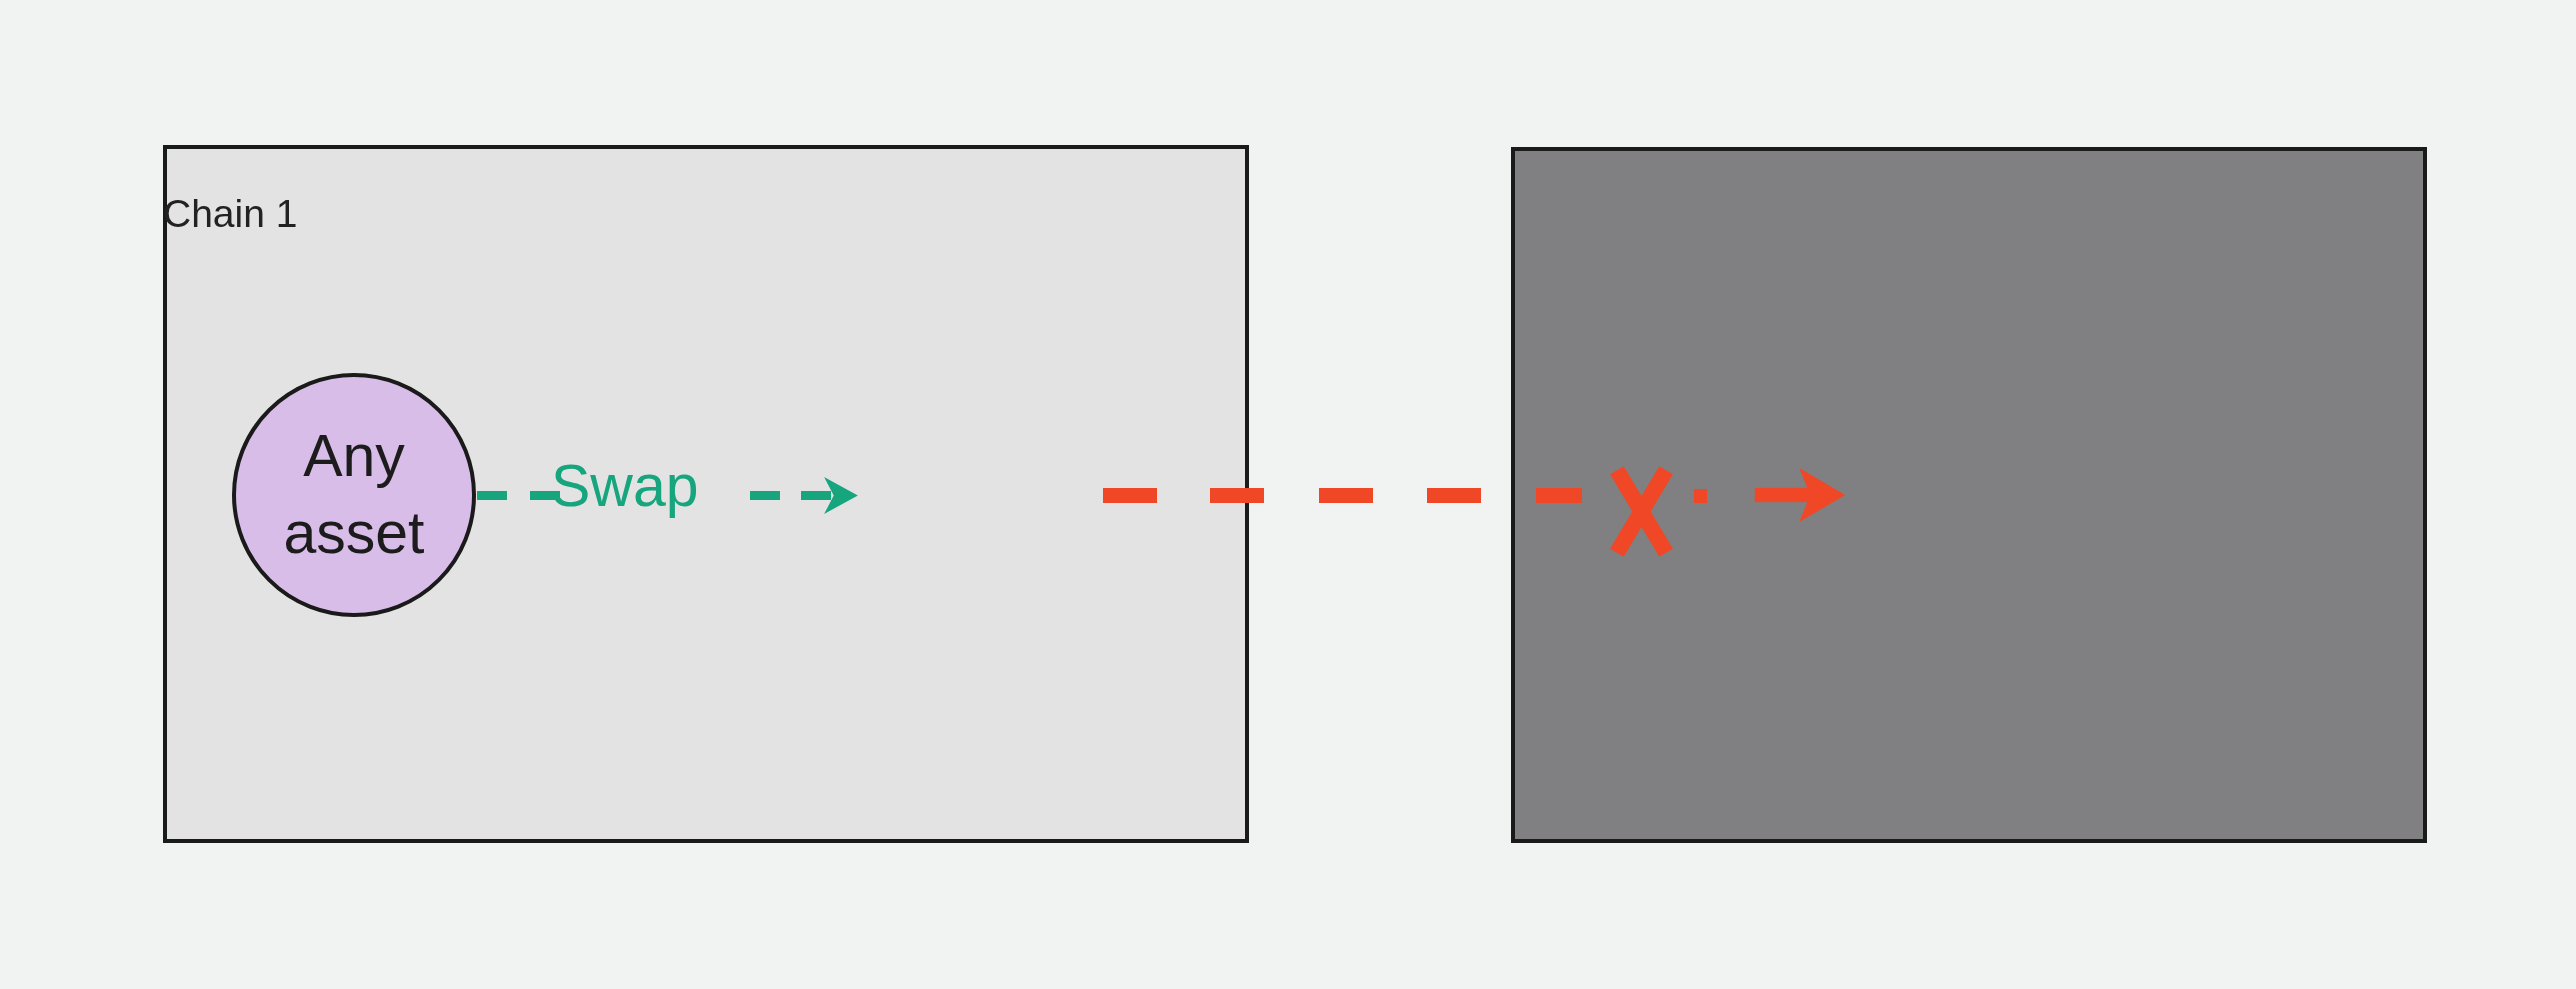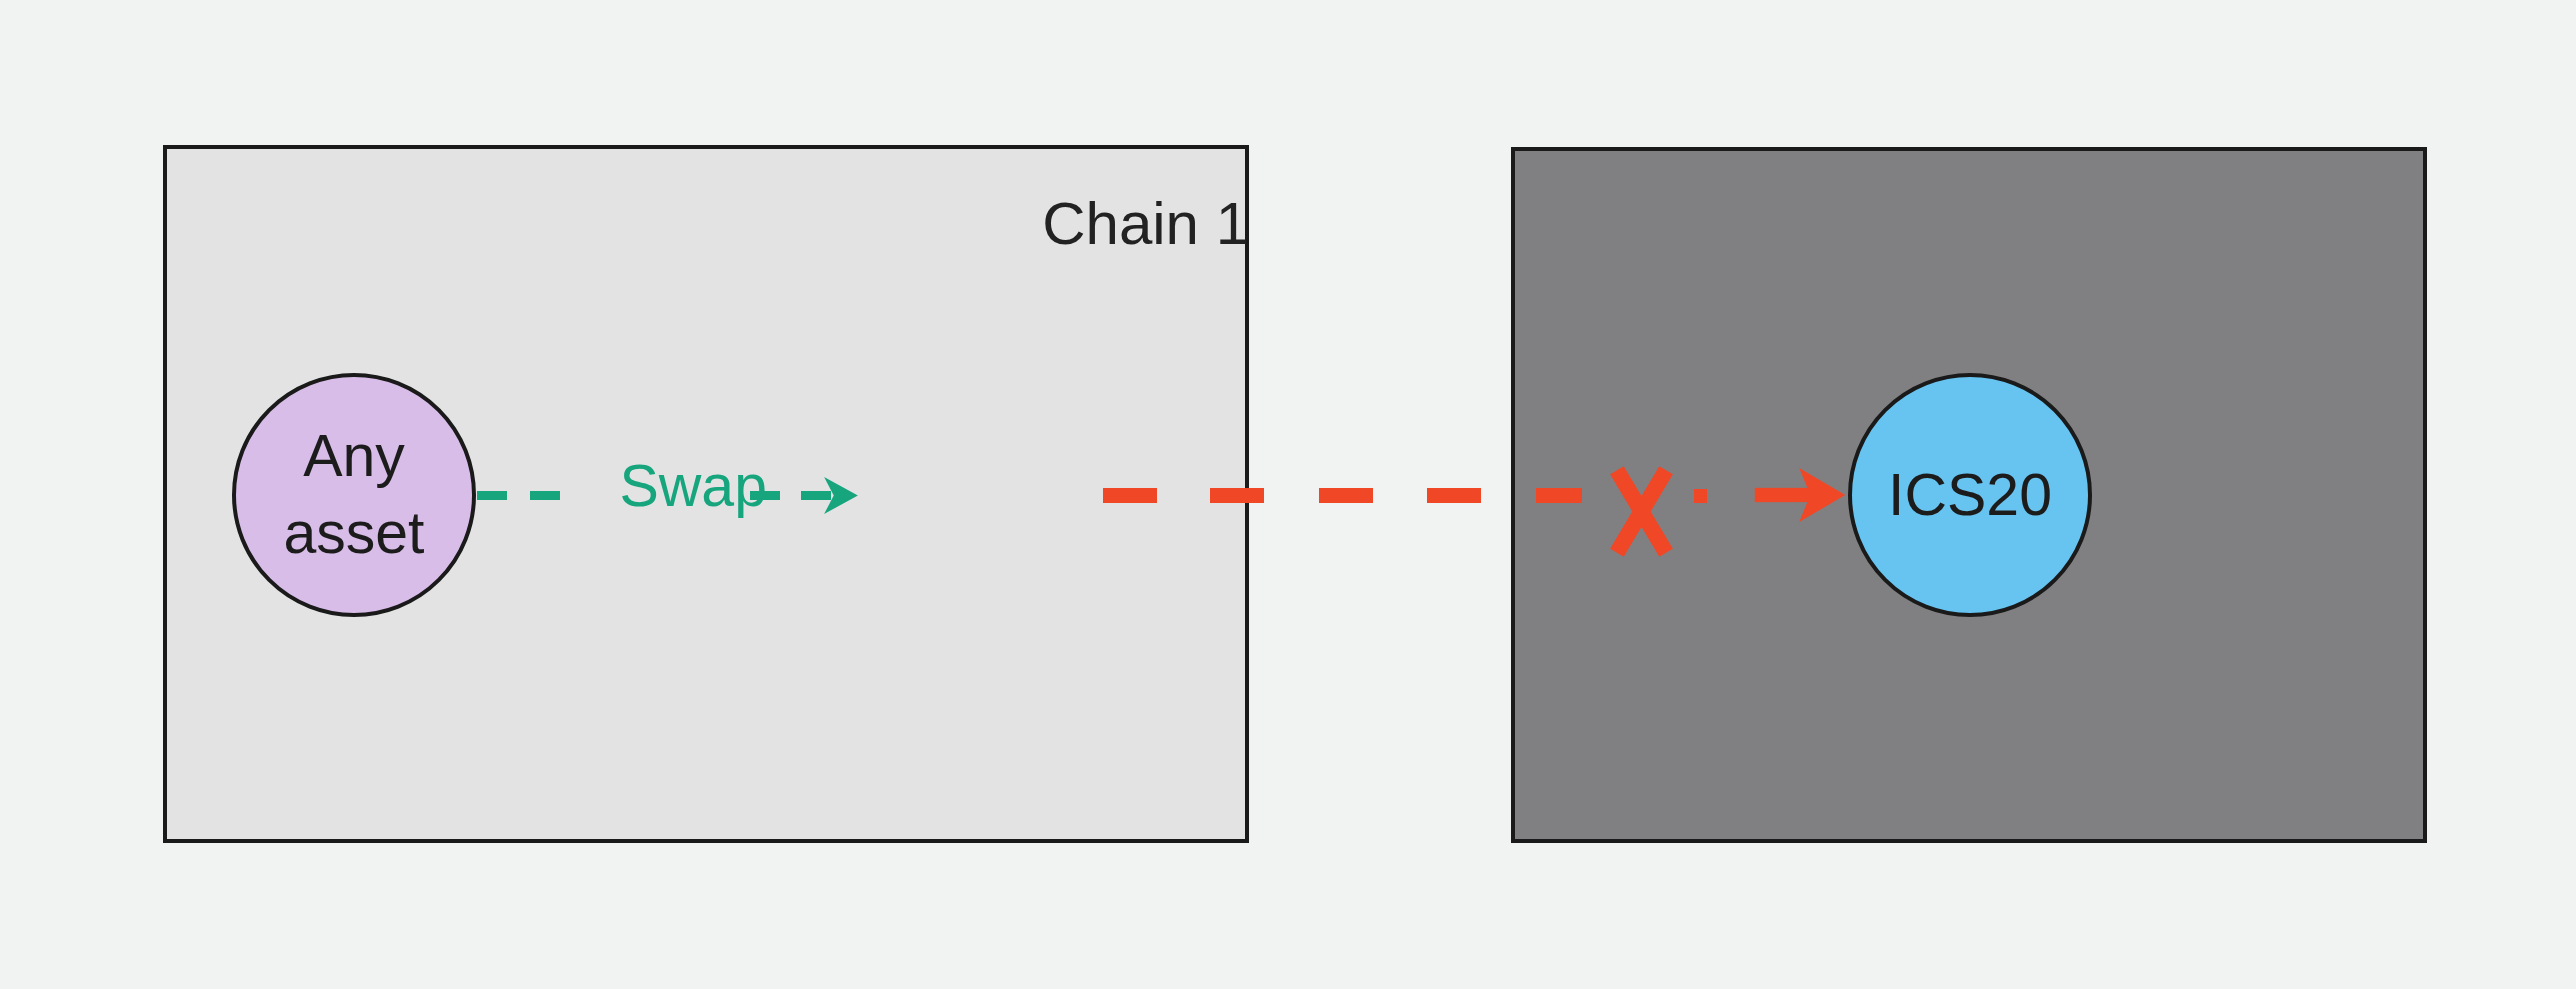--- a/index.html
+++ b/index.html
@@ -21,43 +21,43 @@
     color:var(--text-dark);
   }
   .stage{position:relative;width:2576px;height:989px;}
 
   
   .box{position:absolute;border:4px solid var(--outline);}
   .chain1{left:163px;top:145px;width:1086px;height:698px;background:var(--chain1-fill);}
   .chain2{left:1511px;top:147px;width:916px;height:696px;background:var(--chain2-fill);}
 
   .title{
-    position:absolute;font-size:60px;line-height:1;color:#222;
-    text-align:right;letter-spacing:0px;padding-left:13px;
+    position:absolute;font-size:39px;line-height:1;color:#222;
+    text-align:left;letter-spacing:0px;
   }
   .t1{left:163px;top:194px;width:1086px;}
   .t2{left:1511px;top:196px;width:916px;}
 
   
   .node{
     position:absolute;width:244px;height:244px;border-radius:50%;
     border:4px solid var(--outline);
     display:flex;align-items:center;justify-content:center;
     text-align:center;font-size:59px;line-height:1.3;color:var(--text-dark);
   }
   .node > span{display:block;width:208px;}
   .asset{left:232px;top:373px;background:var(--asset-fill);}
   .cw20{left:857px;top:373px;background:var(--token-fill);}
   .ics20{left:1848px;top:373px;background:var(--token-fill);}
 
   
   .gdash{position:absolute;top:491px;height:8.8px;width:30px;background:var(--swap-green);}
   .gd1{left:477px;} .gd2{left:530px;} .gd3{left:750px;} .gd4{left:801px;}
   .swap-label{
-    position:absolute;left:551px;top:457px;width:216px;text-align:right;
+    position:absolute;left:551px;top:457px;width:216px;text-align:left;
     font-size:59px;line-height:1;color:var(--swap-green);
   }
   .green-arrowhead{position:absolute;left:824px;top:477px;color:var(--swap-green);}
 
   
   .rdash{position:absolute;top:488px;height:15px;width:54px;background:var(--blocked-red);}
   .rd1{left:1103px;} .rd2{left:1210px;} .rd3{left:1319px;} .rd4{left:1427px;} .rd5{left:1536px;width:46px;}
   .rdash-small{position:absolute;left:1694px;top:489px;width:12.8px;height:13.6px;background:var(--blocked-red);}
   .x-marker{position:absolute;left:1609px;top:466px;color:var(--blocked-red);}
   .red-arrow{position:absolute;left:1753px;top:468px;color:var(--blocked-red);}
@@ -98,18 +98,15 @@
   <span class="red-arrow">
     <svg width="94" height="54" viewBox="0 0 118 68">
       <rect x="2" y="25" width="72" height="18" fill="currentColor"></rect>
       <polygon points="58,0 116,34 58,68 72,34" fill="currentColor"></polygon>
     </svg>
   </span>
 
   <div class="node asset">
     <span>Any asset</span>
   </div>
-  <div class="node ics20">
-    <span>ICS20</span>
-  </div>
 
 </div>
 
 
 </body></html>

